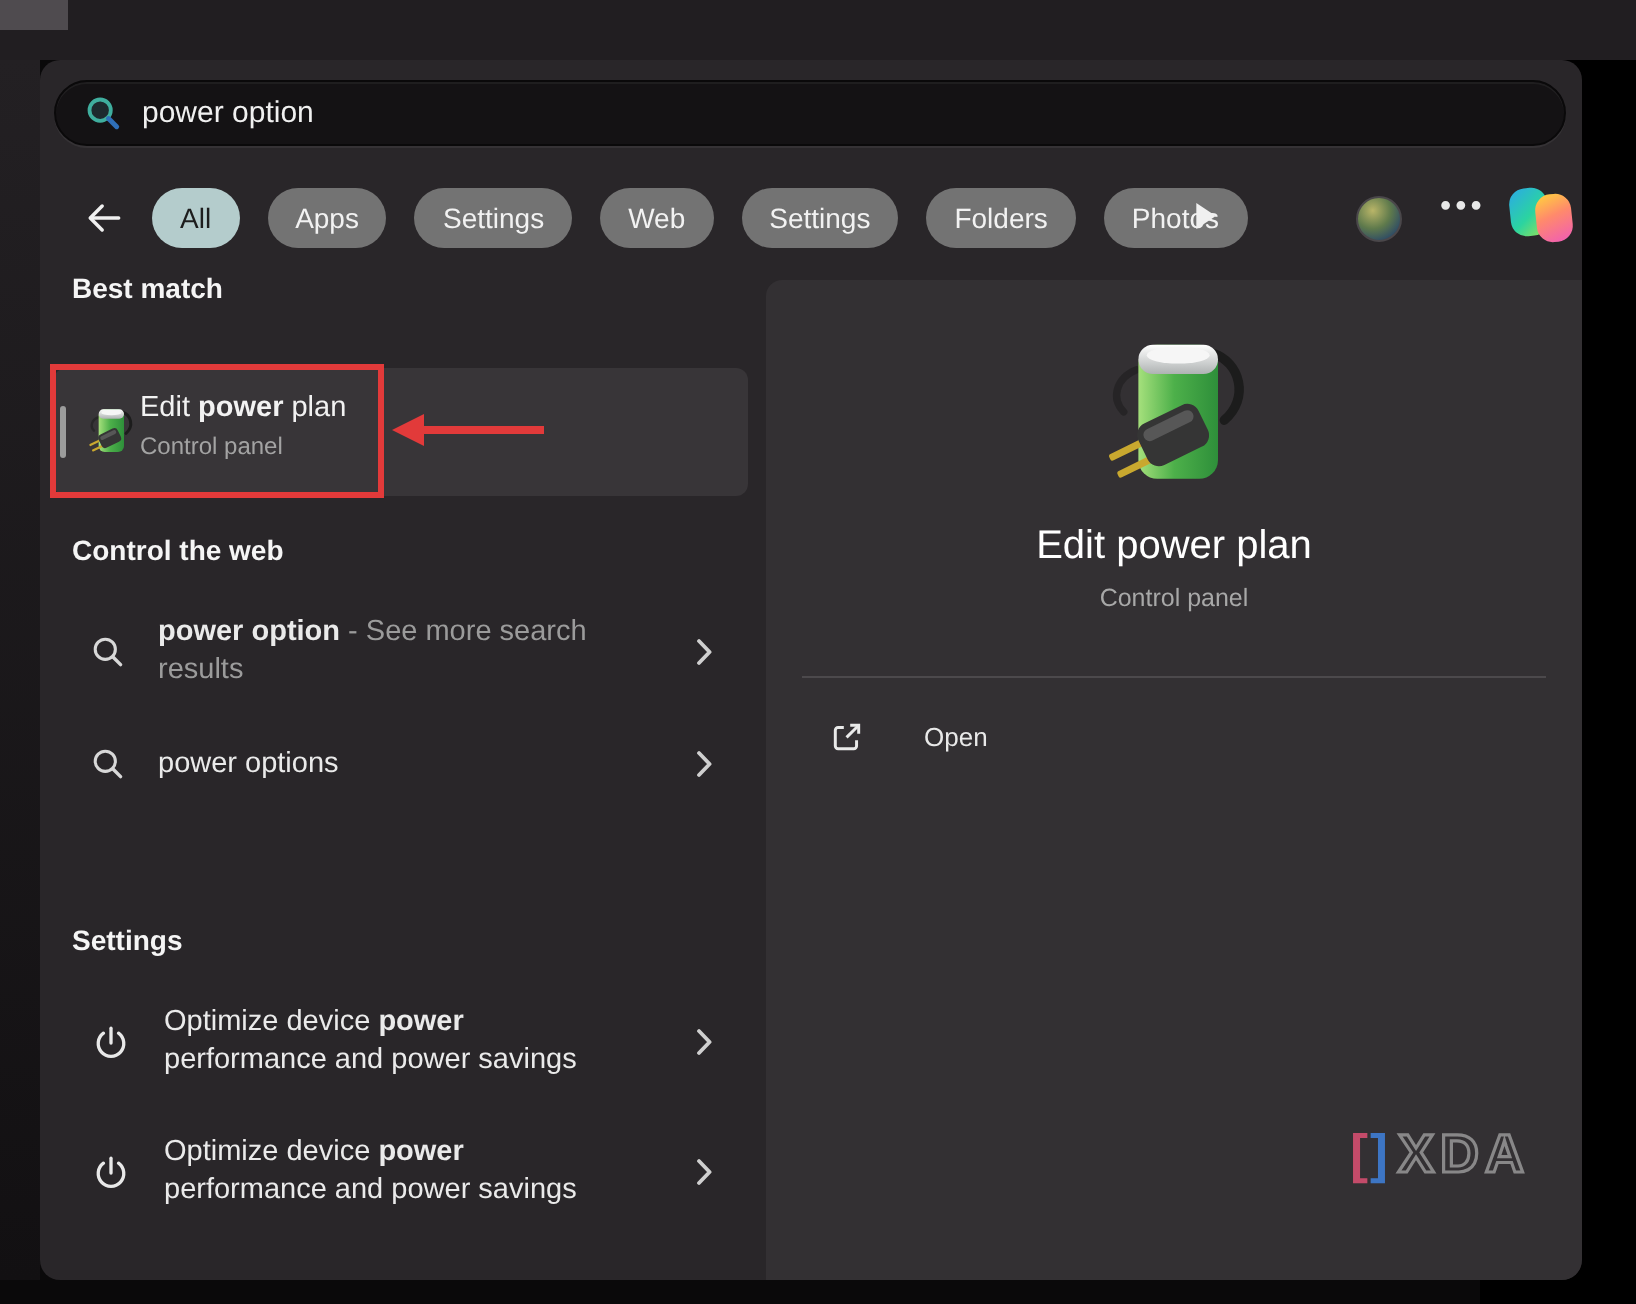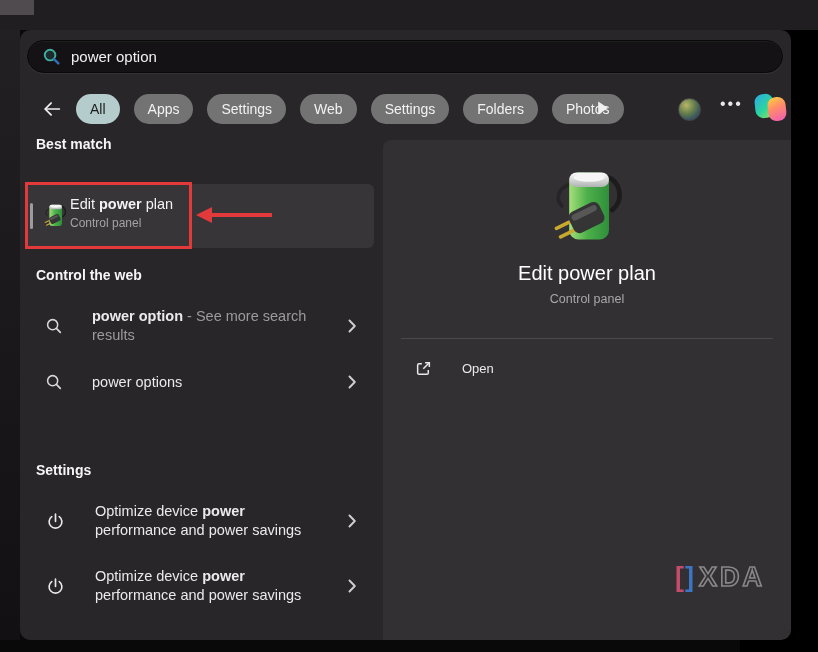--- a/index.html
+++ b/index.html
@@ -44,21 +44,21 @@
 
   
   .right-panel { position:absolute; left:363px; top:110px; width:408px; height:500px;
     background:#333033; border-radius:8px 0 10px 0; }
 
   .section-header { position:absolute; left:16px; color:#f5f5f5; font-size:14px; font-weight:700; }
 
   .result-row { position:absolute; left:7px; width:347px; display:flex; align-items:center;
     border-radius:6px; cursor:pointer; }
   .result-row .row-icon { flex:0 0 auto; margin-left:18px; display:flex; }
-  .result-row .row-text { margin-left:29px; font-size:14.5px; color:#eaeaea; line-height:19px; width:244px; }
+  .result-row .row-text { margin-left:16px; font-size:14.5px; color:#eaeaea; line-height:19px; width:244px; }
   .result-row .chev { position:absolute; right:18px; top:50%; transform:translateY(-50%); display:flex; }
   .b { font-weight:700; }
   .muted { color:#9b9b9b; }
 
   .best-item { position:absolute; left:7px; top:154px; width:347px; height:64px;
     background:#383538; border-radius:6px; cursor:pointer; }
   .best-indicator { position:absolute; left:3px; top:19px; width:3px; height:26px;
     border-radius:2px; background:#9c9c9c; }
   .best-icon { position:absolute; left:14px; top:17px; }
   .best-text { position:absolute; left:43px; top:12px; }

